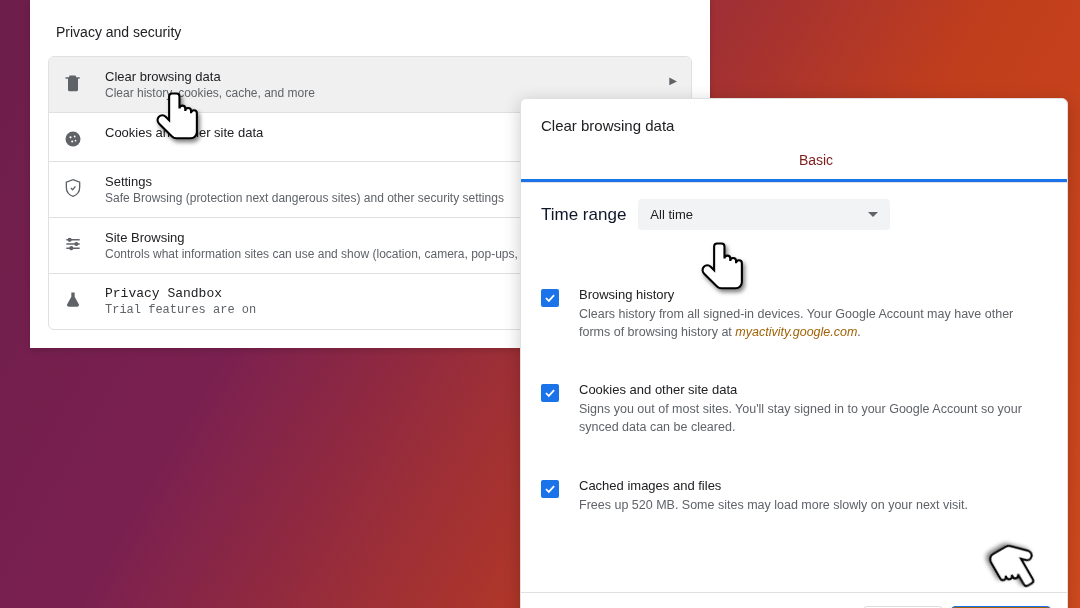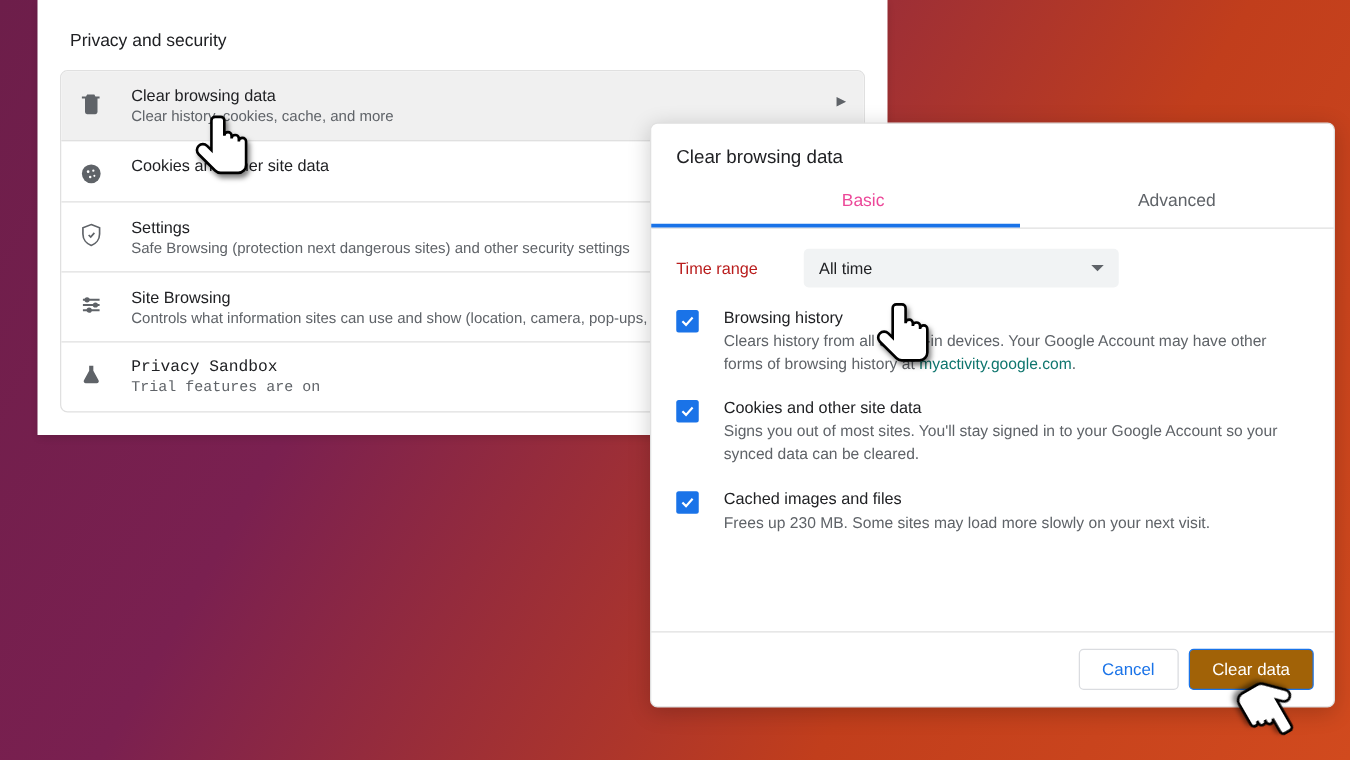--- a/index.html
+++ b/index.html
@@ -96,33 +96,33 @@
   .tab {
     flex: 1;
     text-align: center;
     padding: 12px 0 11px 0;
     font-size: 14px;
     color: #5f6368;
     font-weight: 500;
     cursor: pointer;
   }
   .tab.active {
-    color: #ec4899;
+    color: #7f1d1d;
     border-bottom: 3px solid #1a73e8;
     padding-left: 44px;
   }
   .time-row {
     display: flex;
     align-items: center;
     padding: 16px 20px;
   }
   .time-label {
-    font-size: 13px;
-    color: #b91c1c;
-    margin-right: 37px;
+    font-size: 17px;
+    color: #0f172a;
+    margin-right: 12px;
   }
   .time-select {
     background: #f1f3f4;
     border-radius: 4px;
     padding: 8px 12px;
     width: 252px;
     display: flex;
     justify-content: space-between;
     align-items: center;
     font-size: 13px;
@@ -135,36 +135,37 @@
     border-right: 5px solid transparent;
     border-top: 5px solid #5f6368;
   }
   .options {
     padding: 0 20px 10px 20px;
   }
   .opt {
     display: flex;
     align-items: flex-start;
     margin-bottom: 18px;
+    margin-top: 41px;
   }
   .opt .cb {
     width: 18px;
     height: 18px;
     background: #1a73e8;
     border-radius: 2px;
     flex: 0 0 18px;
     margin-right: 20px;
     margin-top: 2px;
     display:flex;align-items:center;justify-content:center;
   }
   .opt .cb svg { width: 14px; height: 14px; }
   .opt .otext { flex:1; }
   .opt .otitle { font-size: 13px; color: #202124; margin-bottom: 3px; }
   .opt .odesc { font-size: 12.5px; color: #5f6368; line-height: 1.45; }
-  .opt .odesc a { color: #0f766e; text-decoration: none; }
+  .opt .odesc a { color: #a16207; text-decoration: none; font-style: italic; }
 
   .dialog-actions {
     border-top: 1px solid #e0e0e0;
     padding: 13px 16px;
     display: flex;
     justify-content: flex-end;
     gap: 8px;
     margin-top: 50px;
   }
   .btn {
@@ -283,21 +284,20 @@
     </div>
 
   </div>
 </div>
 
 <div class="dialog">
   <div class="dialog-title">Clear browsing data</div>
 
   <div class="tabs">
     <div class="tab active">Basic</div>
-    <div class="tab">Advanced</div>
   </div>
 
   <div class="time-row">
     <div class="time-label">Time range</div>
     <div class="time-select">
       <span>All time</span>
       <span class="caret"></span>
     </div>
   </div>
 
@@ -330,21 +330,21 @@
     </div>
 
     <div class="opt">
       <div class="cb">
         <svg viewBox="0 0 24 24" fill="none" stroke="#fff" stroke-width="3">
             <polyline points="5 12 10 17 19 7"></polyline>
           </svg>
       </div>
       <div class="otext">
         <div class="otitle">Cached images and files</div>
-        <div class="odesc">Frees up 230 MB. Some sites may load more slowly on your next visit.</div>
+        <div class="odesc">Frees up 520 MB. Some sites may load more slowly on your next visit.</div>
       </div>
     </div>
 
   </div>
 
   <div class="dialog-actions">
     <button class="btn">Cancel</button>
     <button class="btn primary">Clear data</button>
   </div>
 </div>

